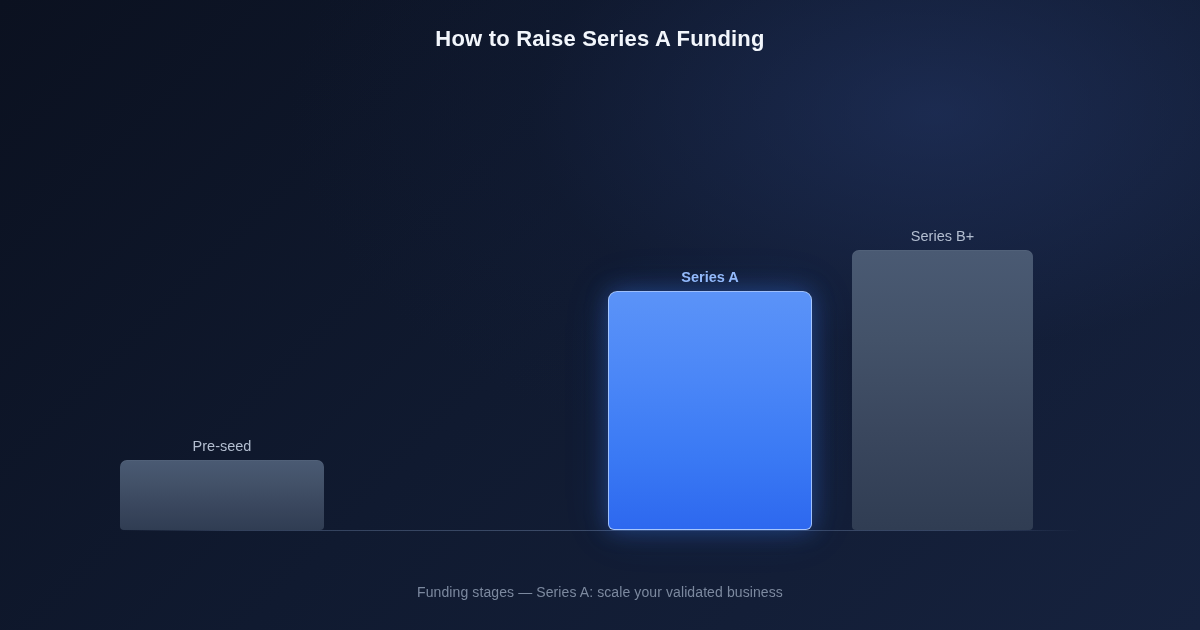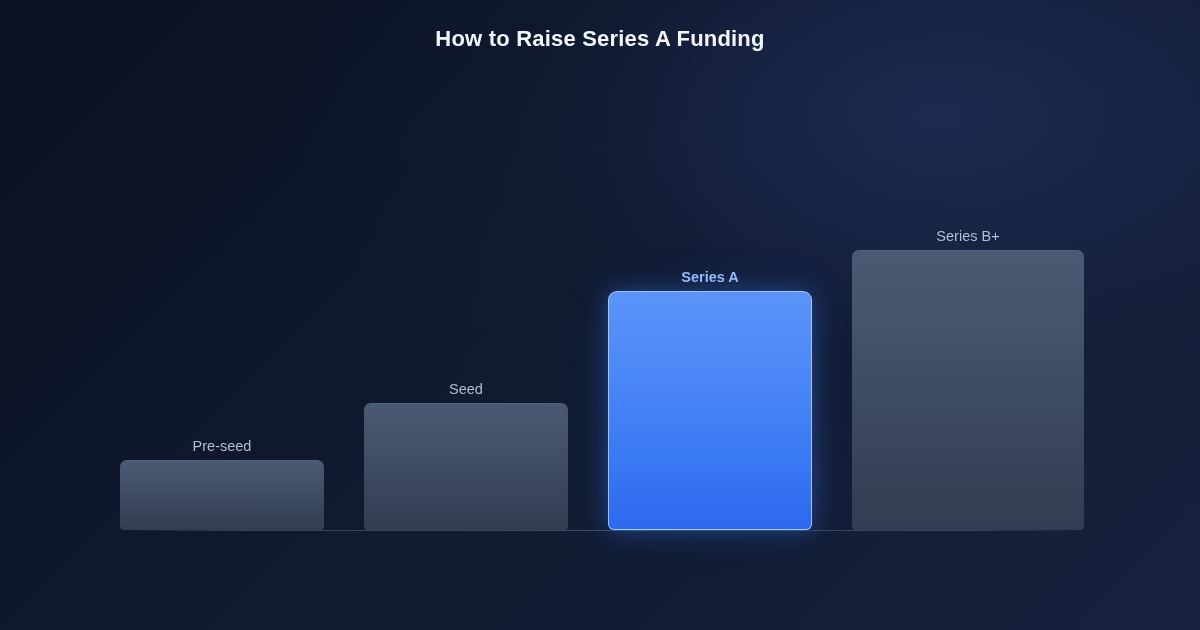--- a/index.html
+++ b/index.html
@@ -102,30 +102,27 @@
   <div id="chart-title">How to Raise Series A Funding</div>
 
   <div id="plot">
     <div id="baseline"></div>
 
     <div class="bar-group" style="left:120px; width:204px; height:92px;">
       <div class="bar-label" style="bottom:76px;">Pre-seed</div>
       <div class="bar normal" style="height:70px;"></div>
     </div>
 
-    <div class="bar-group" style="left:364px; width:204px; height:149px;">
-      <div class="bar-label" style="bottom:133px;">Seed</div>
-      <div class="bar normal" style="height:127px;"></div>
-    </div>
 
     <div class="bar-group" style="left:608px; width:204px; height:261px;">
       <div class="bar-label highlight" style="bottom:245px;margin-top:40px;">Series A</div>
       <div class="bar highlight" style="height:239px;"></div>
     </div>
 
-    <div class="bar-group" style="left:852px; width:232px; height:302px;">
+    <div class="bar-group" style="left:852px; width:181px; height:302px;">
       <div class="bar-label" style="bottom:286px;">Series B+</div>
       <div class="bar normal" style="height:280px;"></div>
     </div>
   </div>
 
+  <div id="caption">Funding stages — Series A: scale your validated business</div>
 
 </div>
 
 </body></html>

